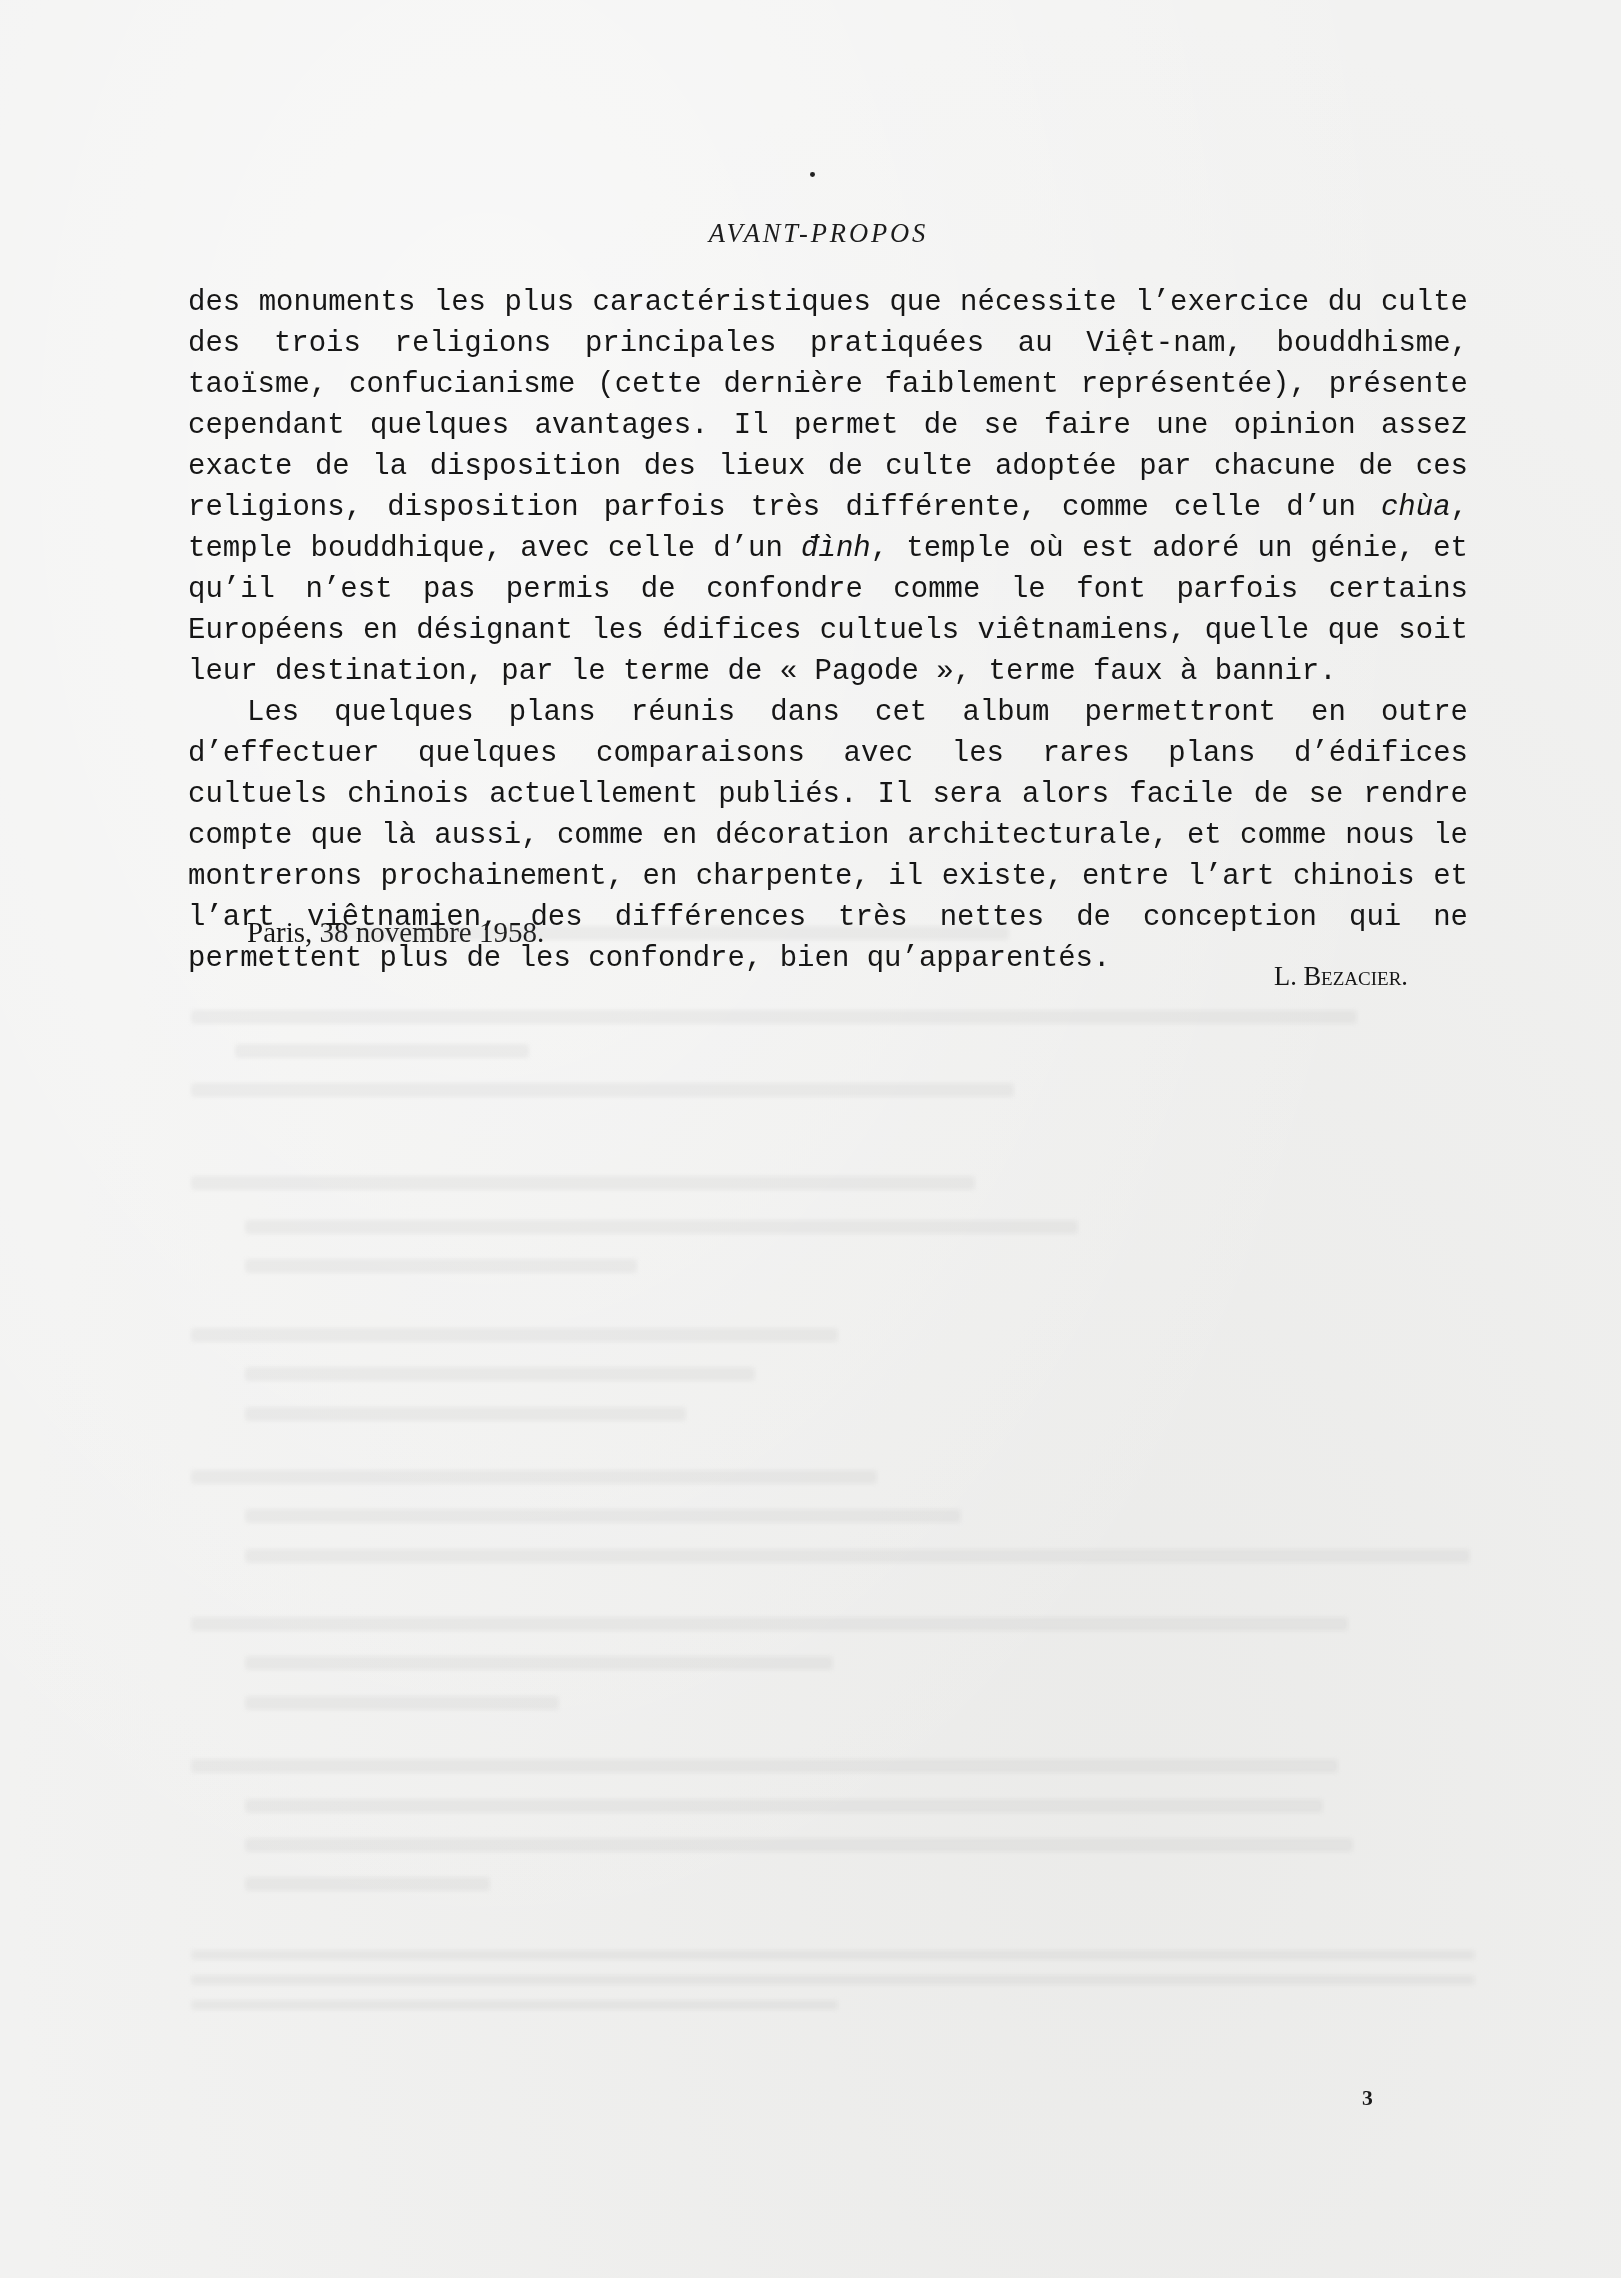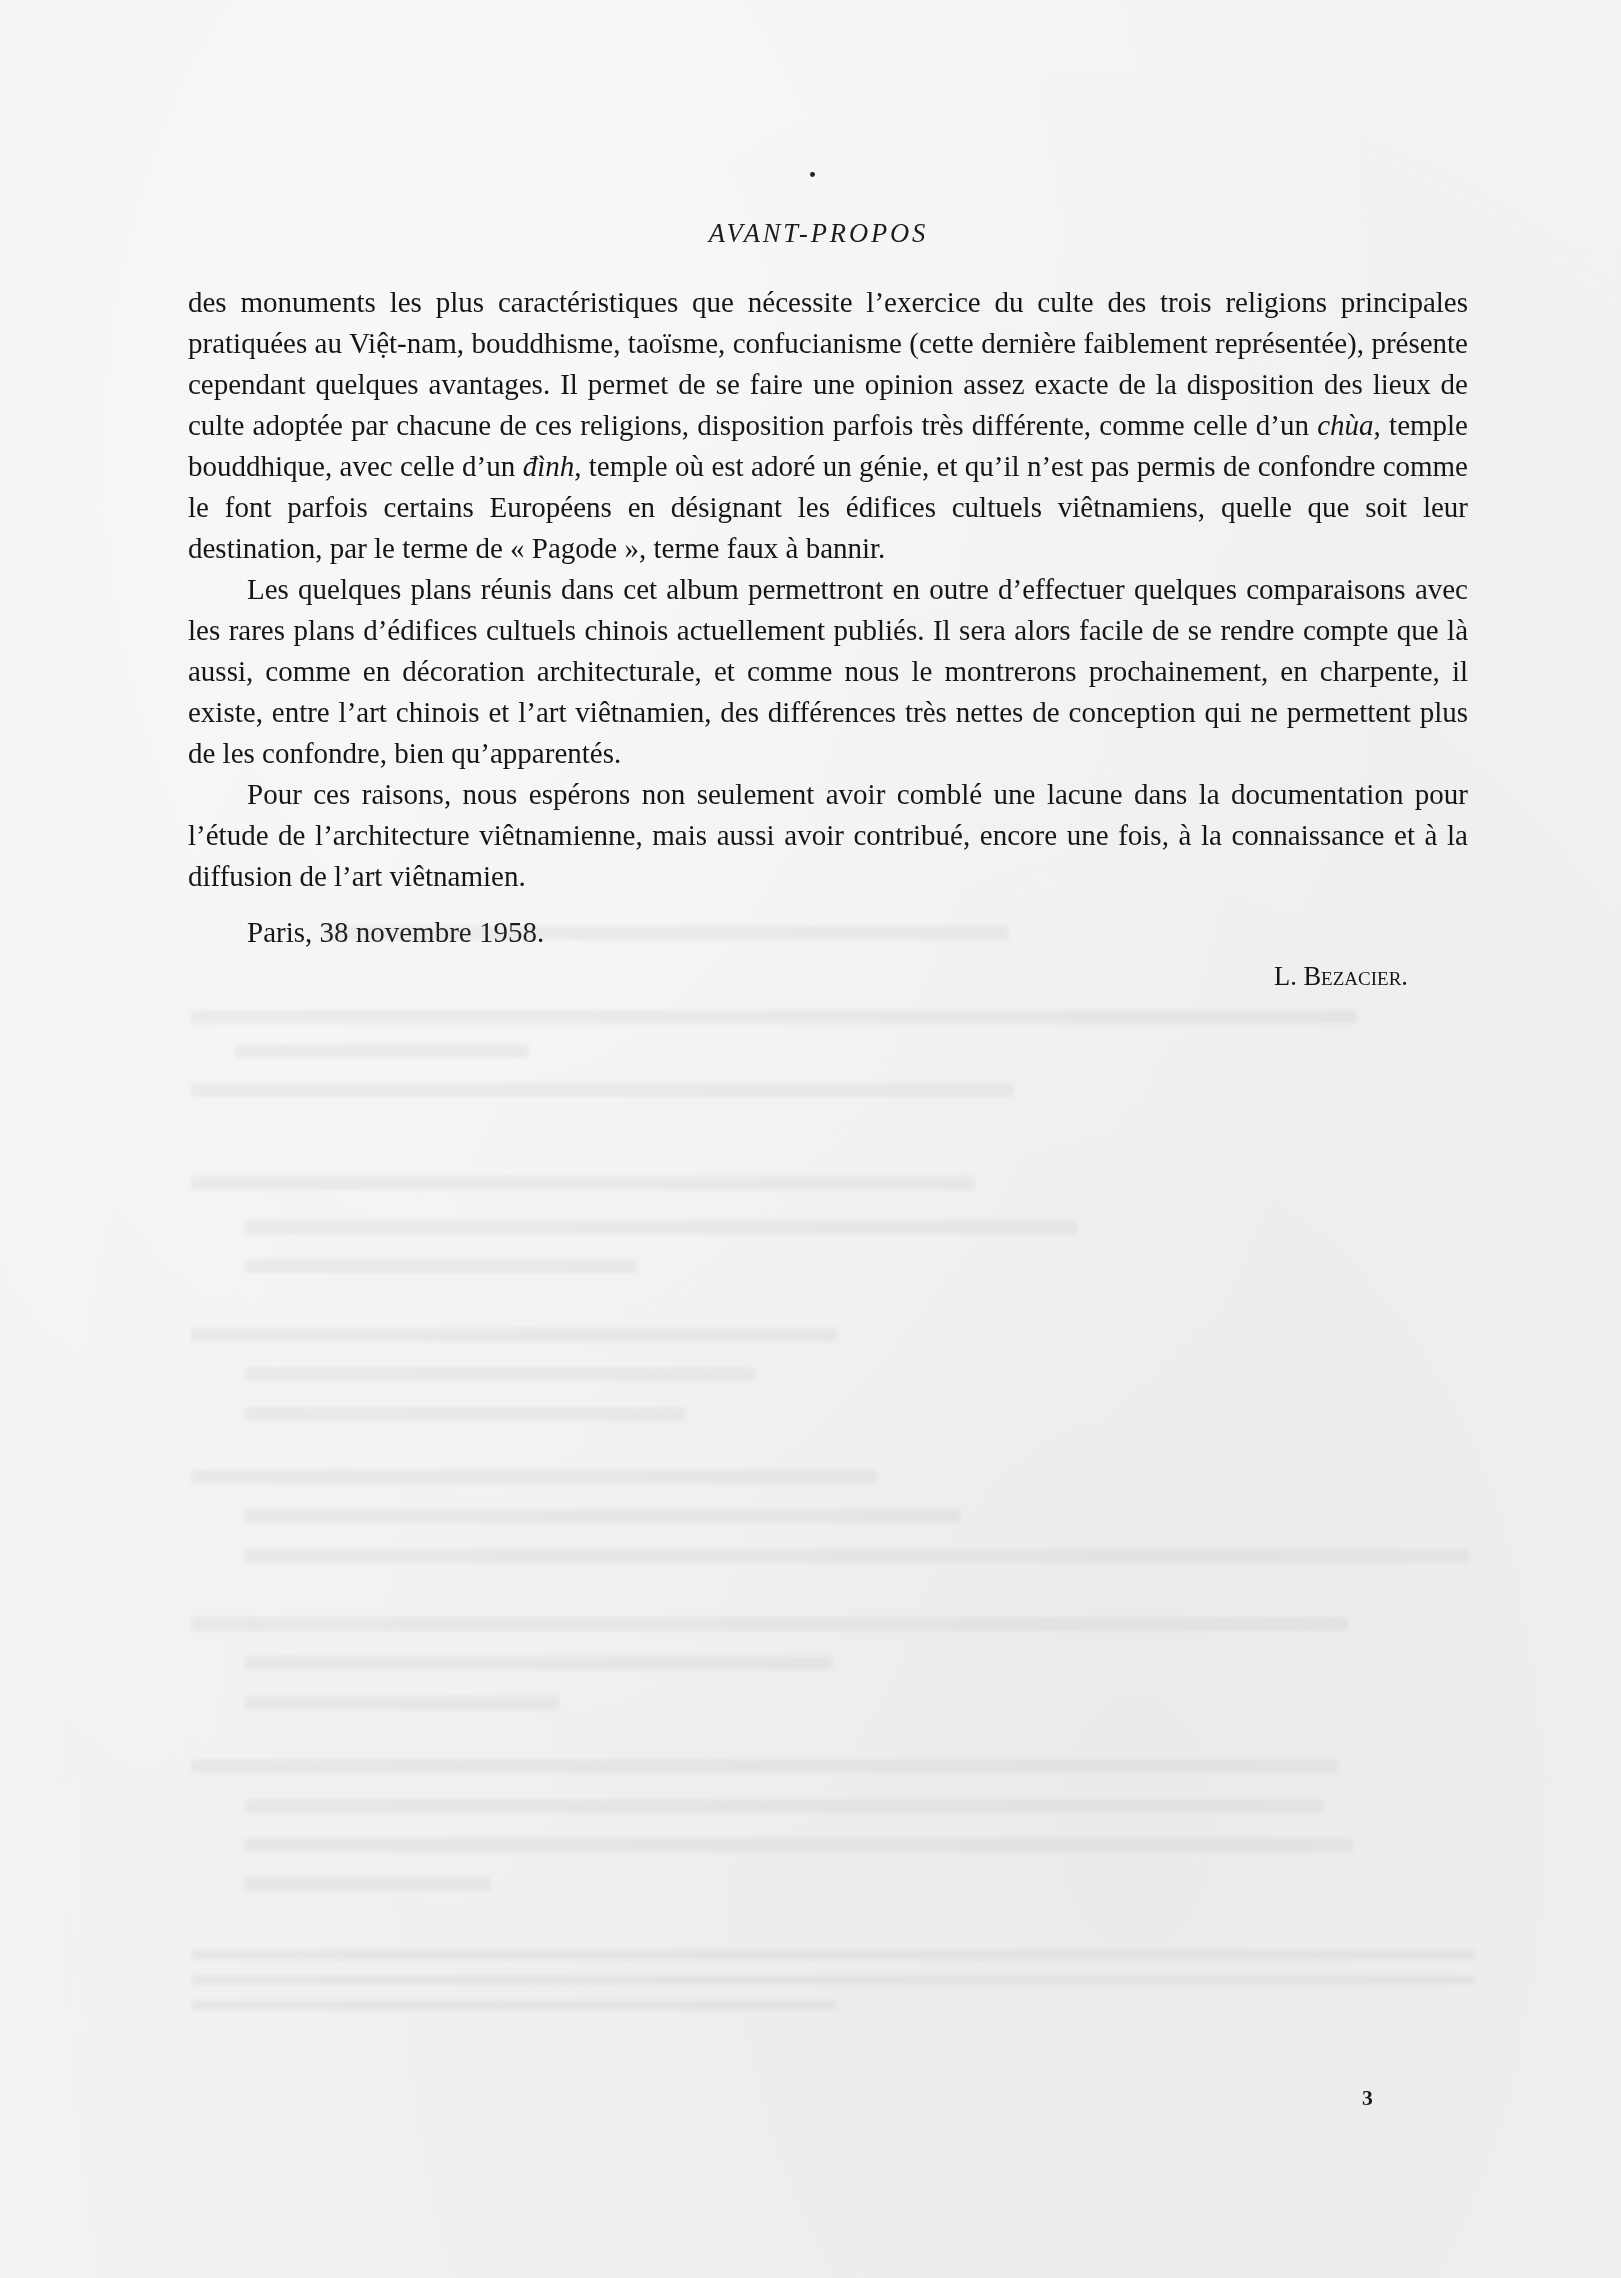--- a/index.html
+++ b/index.html
@@ -42,21 +42,21 @@
       font-size: 26.5px;
       letter-spacing: 2.9px;
       color: #1c1c1c;
       padding-left: 8px;
     }
     .body-text {
       position: absolute;
       left: 188px;
       top: 282px;
       width: 1280px;
-      font-family: Liberation Serif, serif;
+      font-family: Liberation Mono, monospace;
       font-size: 29px;
       line-height: 41px;
       text-align: justify;
       color: #161616;
     }
     .body-text p {
       margin: 0;
     }
     .body-text p.indent {
       text-indent: 59px;
@@ -106,21 +106,20 @@
 
 <div class="page">
 
   <div class="speck" style="left:810px; top:172px;"></div>
 
   <div class="running-head">AVANT-PROPOS</div>
 
   <div class="body-text">
     <p><span>des monuments les plus caractéristiques que nécessite l’exercice du culte des trois religions principales pratiquées au Việt-nam, bouddhisme, taoïsme, confucianisme (cette dernière faiblement représentée), présente cependant quelques avantages. Il permet de se faire une opinion assez exacte de la disposition des lieux de culte adoptée par chacune de ces religions, disposition parfois très différente, comme celle d’un </span><em>chùa</em><span>, temple bouddhique, avec celle d’un </span><em>đình</em><span>, temple où est adoré un génie, et qu’il n’est pas permis de confondre comme le font parfois certains Européens en désignant les édifices cultuels viêtnamiens, quelle que soit leur destination, par le terme de « Pagode », terme faux à bannir.</span></p>
     <p class="indent">Les quelques plans réunis dans cet album permettront en outre d’effectuer quelques comparaisons avec les rares plans d’édifices cultuels chinois actuellement publiés. Il sera alors facile de se rendre compte que là aussi, comme en décoration architecturale, et comme nous le montrerons prochainement, en charpente, il existe, entre l’art chinois et l’art viêtnamien, des différences très nettes de conception qui ne permettent plus de les confondre, bien qu’apparentés.</p>
-    <p class="indent">Pour ces raisons, nous espérons non seulement avoir comblé une lacune dans la documentation pour l’étude de l’architecture viêtnamienne, mais aussi avoir contribué, encore une fois, à la connaissance et à la diffusion de l’art viêtnamien.</p>
   </div>
 
   <div class="dateline">Paris, 38 novembre 1958.</div>
 
   <div class="signature">
     <span>L.</span>
     <span class="sc">Bezacier.</span>
   </div>
 
   <div class="bleed" style="left:323px; top:926px; width:686px;"></div>

